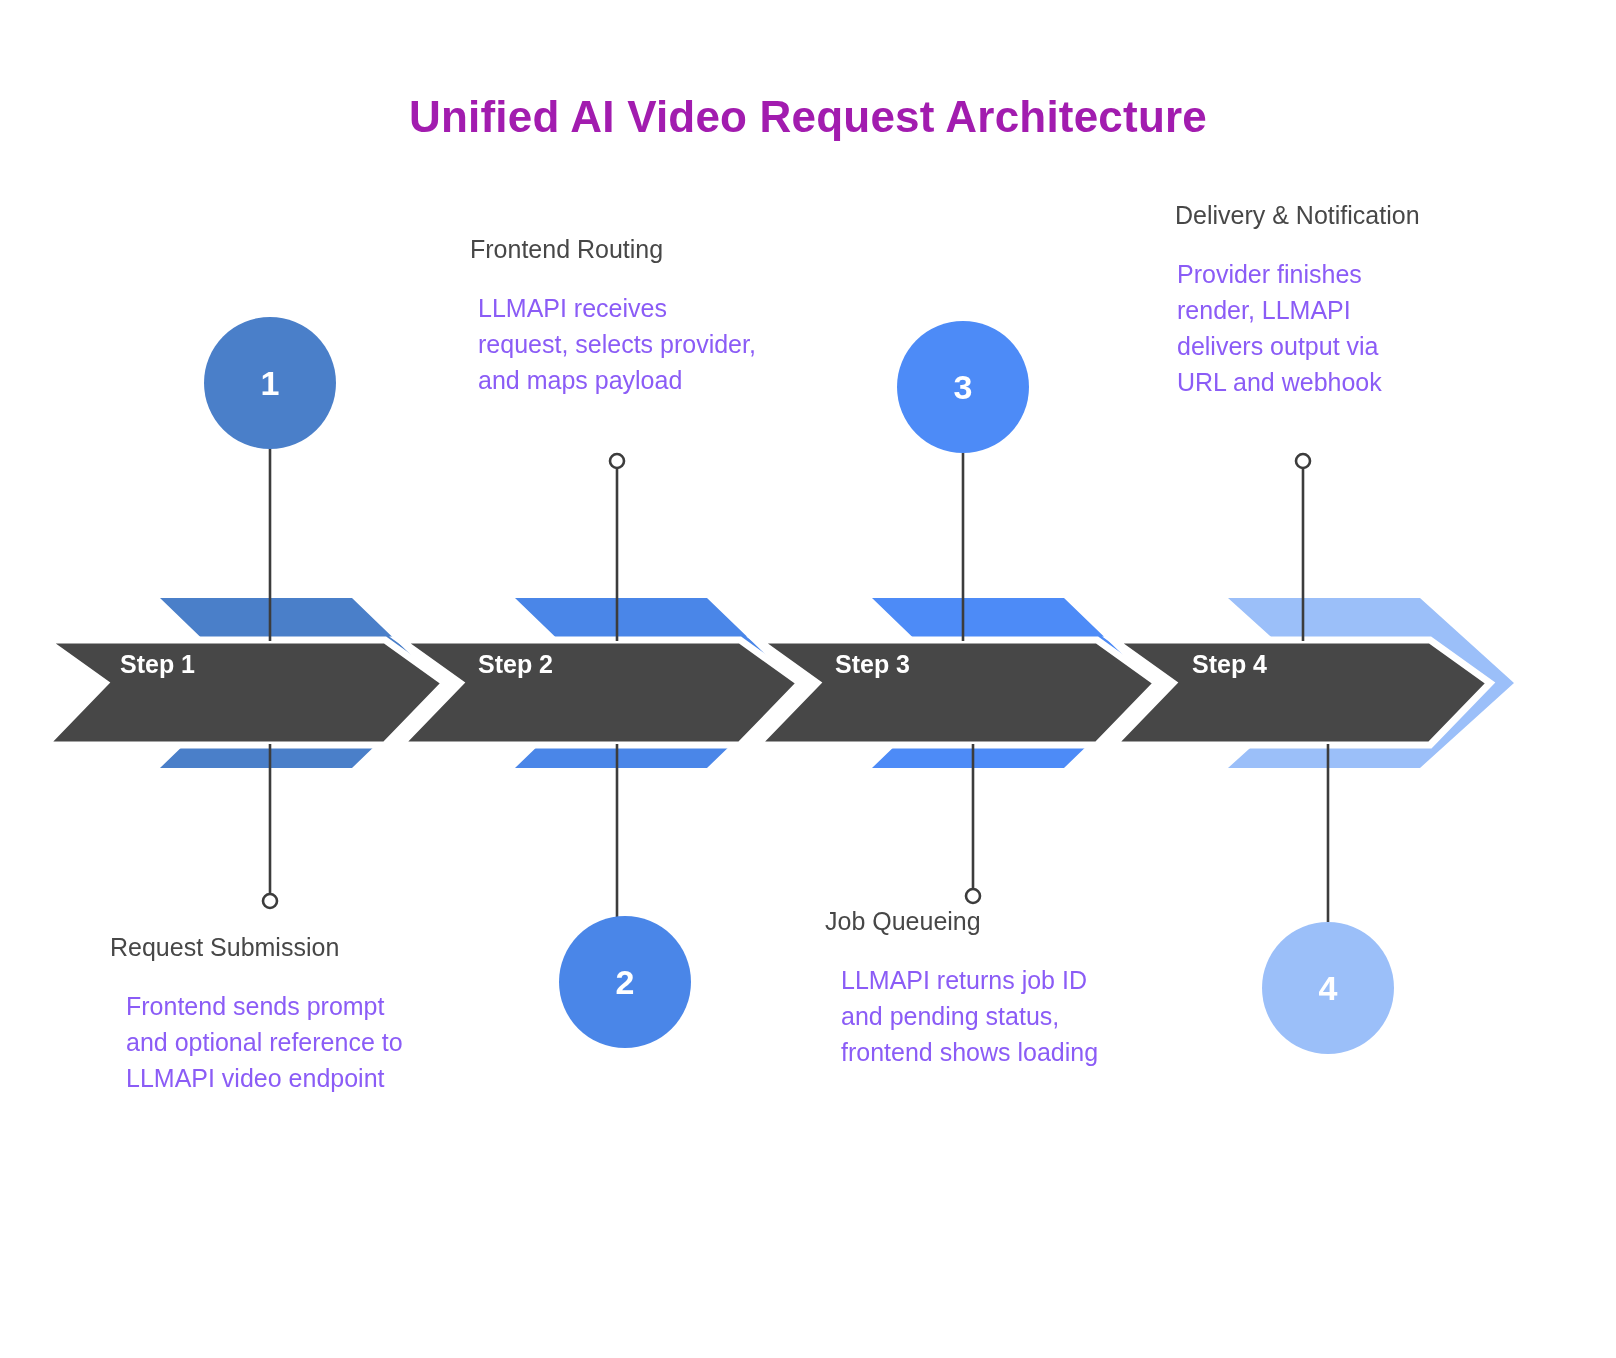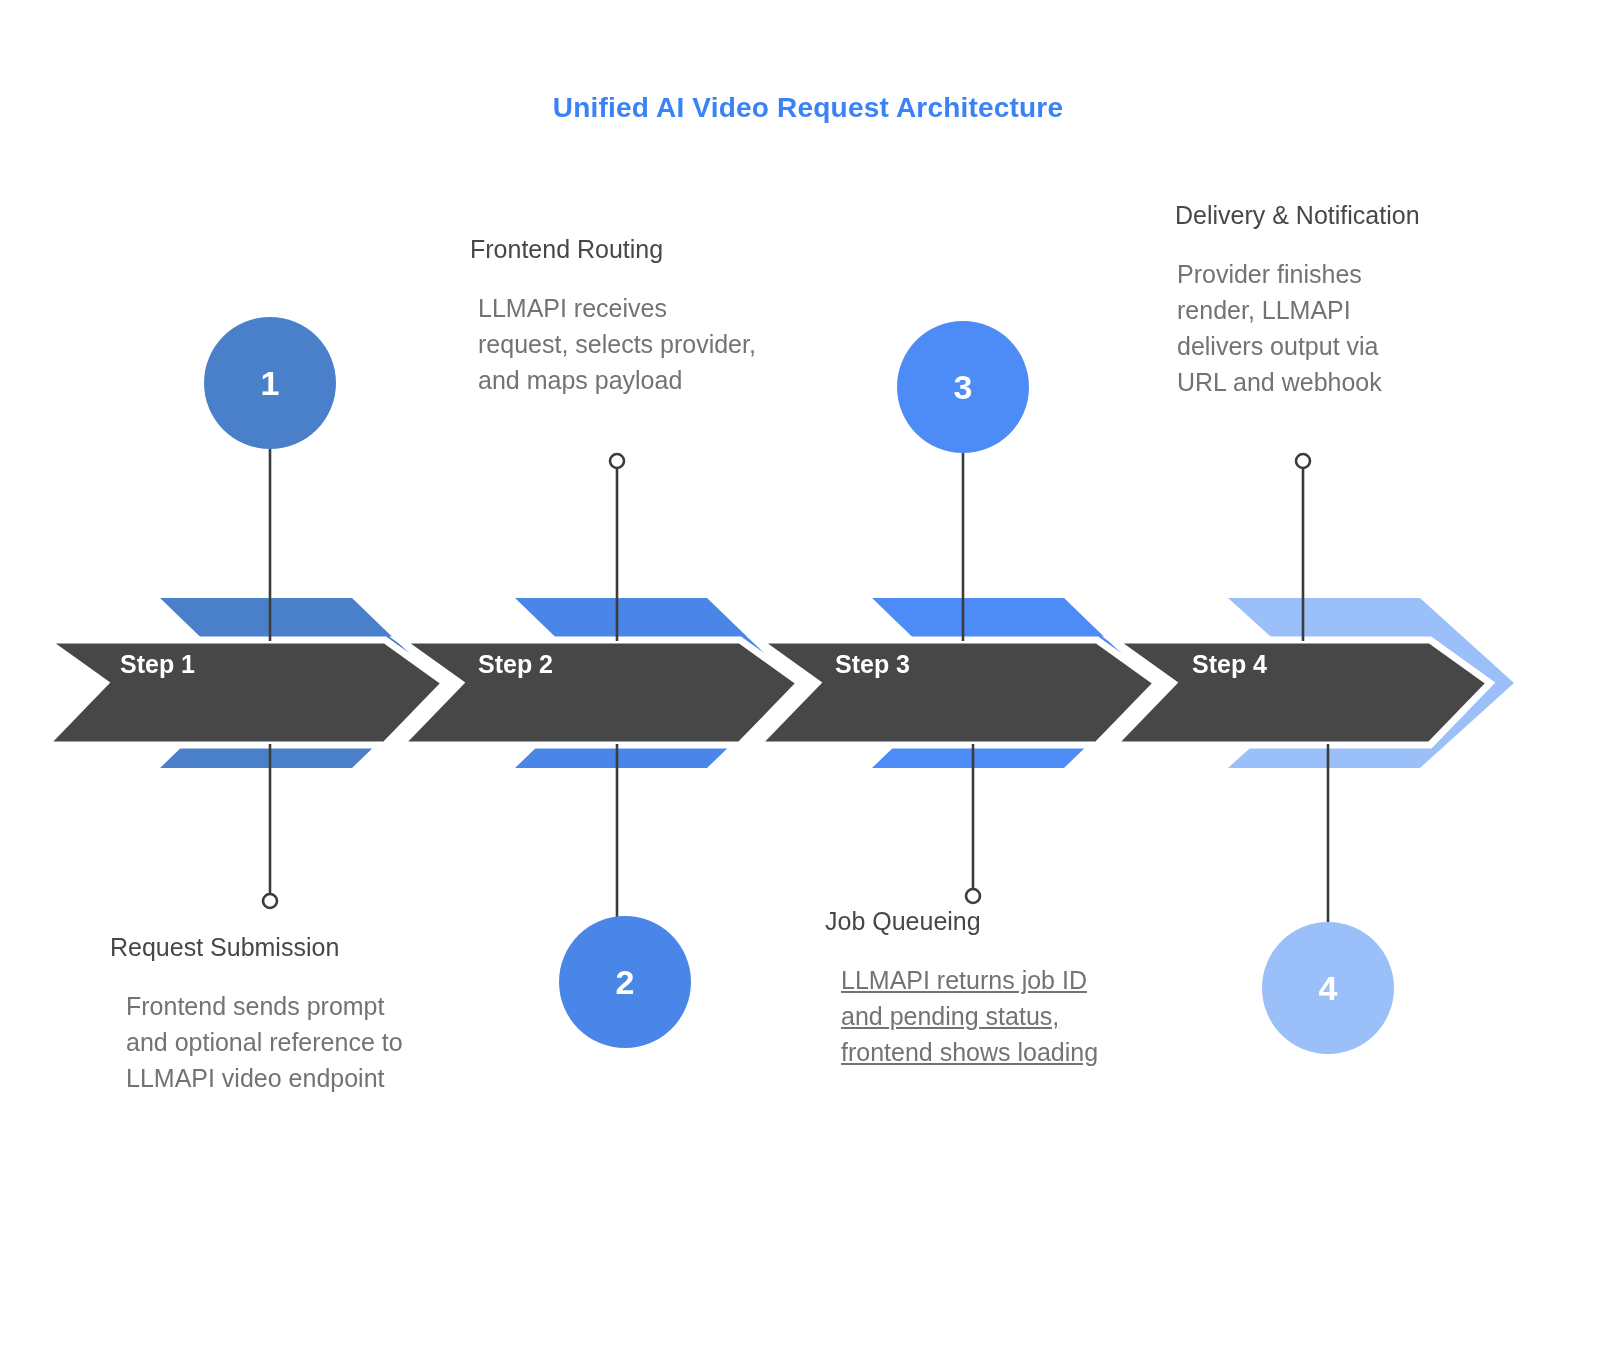--- a/index.html
+++ b/index.html
@@ -15,23 +15,23 @@
     overflow: hidden;
   }
 
   
   #page-title {
     position: absolute;
     top: 92px;
     left: 0;
     width: 1616px;
     text-align: center;
-    font-size: 28px;
+    font-size: 44px;
     font-weight: bold;
-    color: #3b82f6;
+    color: #a21caf;
     letter-spacing: 0.2px;
   }
 
   
   #flow-svg {
     position: absolute;
     left: 0;
     top: 0;
     width: 1616px;
     height: 1358px;
@@ -56,21 +56,21 @@
     color: #474747;
   }
   .step-heading {
     font-size: 25px;
     line-height: 34px;
     color: #474747;
   }
   .step-body {
     font-size: 25px;
     line-height: 36px;
-    color: #737373;
+    color: #8b5cf6;
     margin-top: 24px;
   }
 
   
   .step-band-label {
     position: absolute;
     color: #ffffff;
     font-size: 25px;
     font-weight: bold;
     top: 650px;
@@ -142,19 +142,19 @@
   <div class="step-body" style="padding:0 16px;">Frontend sends prompt and optional reference to LLMAPI video endpoint</div>
 </div>
 
 <div class="step-text" style="left:470px; top:232px; width:298px;">
   <div class="step-heading">Frontend Routing</div>
   <div class="step-body" style="padding:0 8px;">LLMAPI receives request, selects provider, and maps payload</div>
 </div>
 
 <div class="step-text" style="left:825px; top:904px; width:296px;">
   <div class="step-heading">Job Queueing</div>
-  <div class="step-body" style="padding:0 16px;text-decoration:underline;">LLMAPI returns job ID and pending status, frontend shows loading</div>
+  <div class="step-body" style="padding:0 16px;">LLMAPI returns job ID and pending status, frontend shows loading</div>
 </div>
 
 <div class="step-text" style="left:1175px; top:198px; width:256px;">
   <div class="step-heading">Delivery &amp; Notification</div>
   <div class="step-body" style="padding:0 2px;">Provider finishes render, LLMAPI delivers output via URL and webhook</div>
 </div>
 
 </body></html>

